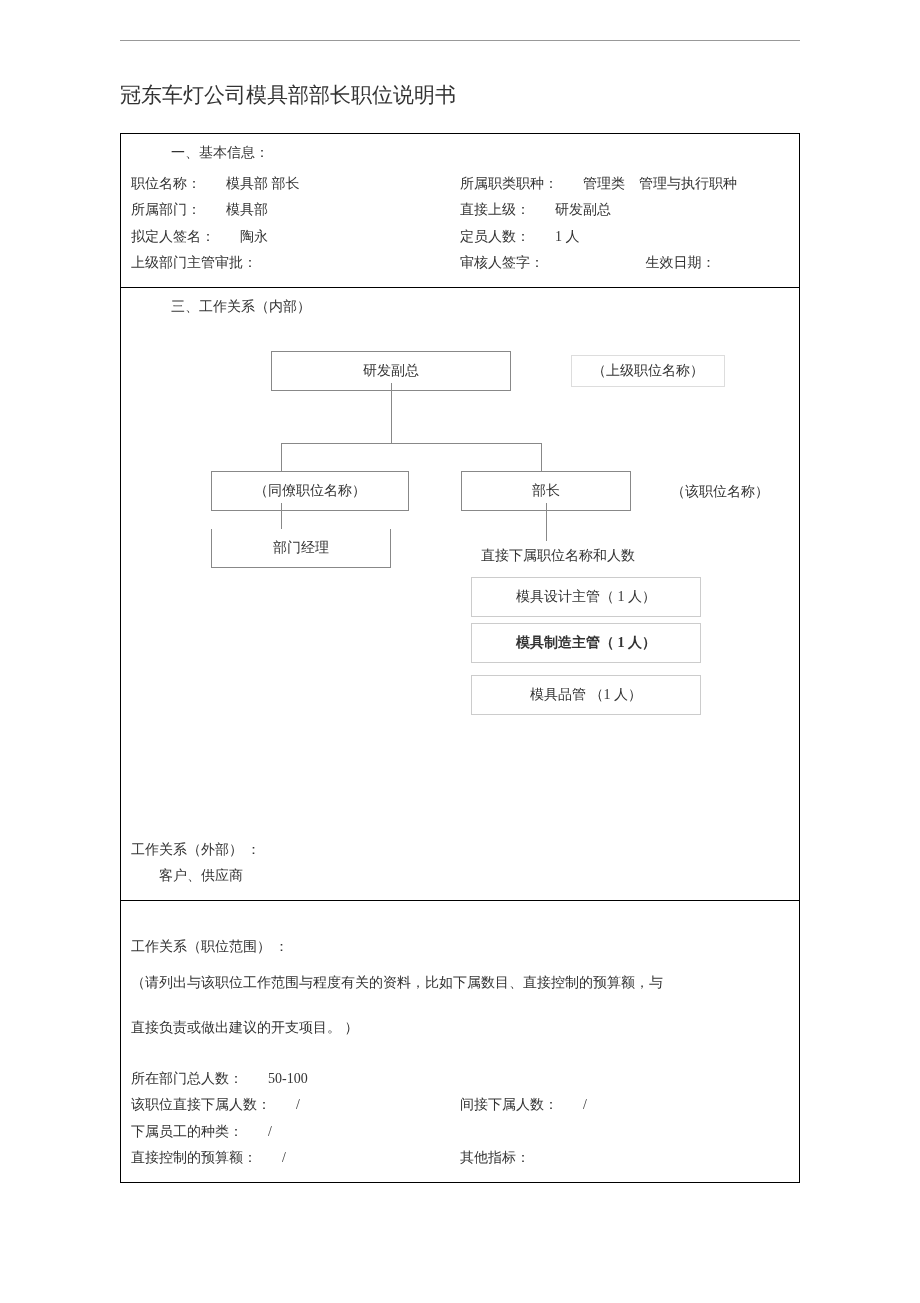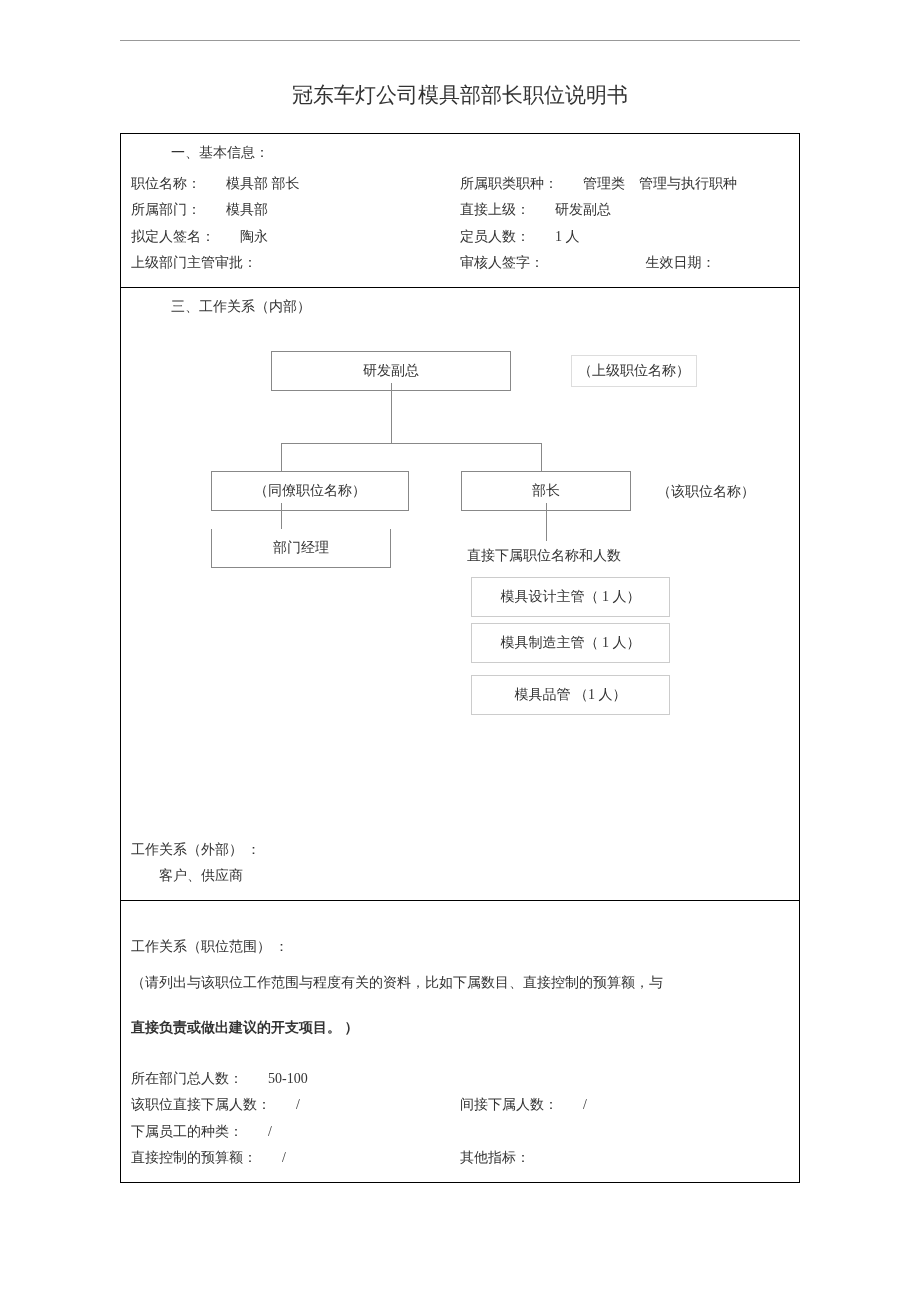--- a/index.html
+++ b/index.html
@@ -13,21 +13,21 @@
       padding: 40px 0;
     }
     .page {
       padding: 0 120px;
     }
     .hr-top {
       border-top: 1px solid #999;
       margin-bottom: 40px;
     }
     .doc-title {
-      text-align: center;
+      text-align: left;
       font-size: 21px;
       font-weight: normal;
       margin-bottom: 24px;
     }
     .main-table {
       width: 100%;
       border: 1px solid #000;
       border-collapse: collapse;
     }
     .main-table > tbody > tr > td {
@@ -55,32 +55,32 @@
       border: 1px solid #888;
       padding: 6px 10px;
       background: #fff;
       text-align: center;
       font-size: 14px;
     }
     .note {
       position: absolute;
       font-size: 14px;
       background: #fff;
-      padding: 2px 6px;
+      padding: 2px 20px;
     }
     .line-v { position: absolute; width: 1px; background: #888; }
     .line-h { position: absolute; height: 1px; background: #888; }
     .sub-box {
       position: absolute;
       border: 1px solid #ccc;
       border-top: none;
       padding: 6px 10px;
       text-align: center;
       font-size: 14px;
-      width: 199px;
+      width: 230px;
     }
     .sub-box.first { border-top: 1px solid #ccc; }
     .section-heading { margin-bottom: 4px; margin-left: 40px; }
     .indent { padding-left: 28px; }
     .scope-section .line { margin-bottom: 6px; margin-top: 27px; }
   </style>
 </head>
 <body>
 
 <div class="page">
@@ -181,34 +181,34 @@
             <div class="line-v" style="left:150px; top:172px; height:26px;"></div>
             <div class="box" style="left:80px; top:198px; width:180px; border-top:none;">
               <span>部门经理</span>
             </div>
 
             <div class="line-v" style="left:415px; top:172px; height:38px;"></div>
 
             <div class="note" style="left:330px; top:210px;">直接下属职位名称和人数</div>
 
             <div class="sub-box first" style="left:340px; top:246px;">模具设计主管（  1 人）</div>
-            <div class="sub-box first" style="left:340px; top:292px;">模具制造主管（  1 人）</div>
+            <div class="sub-box first" style="left:340px; top:292px;font-weight:bold;">模具制造主管（  1 人）</div>
             <div class="sub-box first" style="left:340px; top:344px;">模具品管        （1 人）</div>
           </div>
 
           <div style="margin-top:6px;">
             <div>工作关系（外部）  ：</div>
             <div class="indent">客户、供应商</div>
           </div>
         </div>
 
         <div class="section scope-section" style="border-top:1px solid #000;">
           <div class="line">工作关系（职位范围）     ：</div>
           <div class="line" style="margin-top:10px;">（请列出与该职位工作范围与程度有关的资料，比如下属数目、直接控制的预算额，与</div>
-          <div class="line" style="margin-top:18px; margin-bottom:24px;font-weight:bold;">直接负责或做出建议的开支项目。   ）</div>
+          <div class="line" style="margin-top:18px; margin-bottom:24px;">直接负责或做出建议的开支项目。   ）</div>
 
           <div class="row">
             <div class="half">
               <span>所在部门总人数：</span>
               <span class="spacer"></span>
               <span>50-100</span>
             </div>
           </div>
 
           <div class="row">

